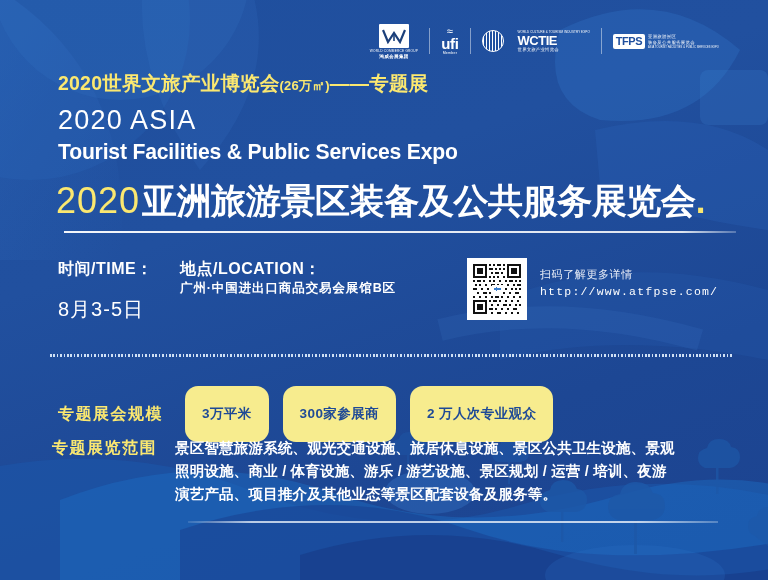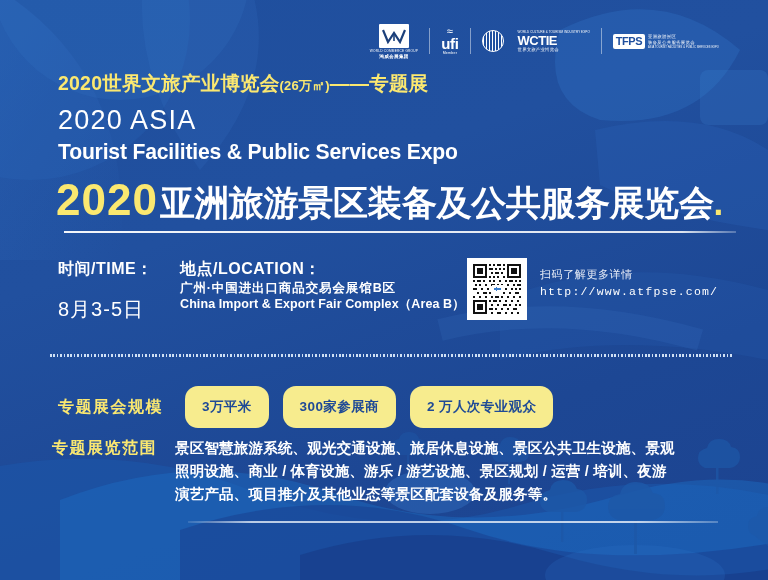--- a/index.html
+++ b/index.html
@@ -84,21 +84,21 @@
     font-family: "Liberation Sans Narrow", "Liberation Sans", sans-serif;
     transform: scaleX(.94); transform-origin: left center;
   }
 
   
   .bigtitle {
     position: absolute; left: 56px; top: 181px;
     display: flex; align-items: baseline; white-space: nowrap;
   }
   .bt-year {
-    color: #FBE870; font-size: 44px; font-weight: bold;
+    color: #FBE870; font-size: 36px; font-weight: normal;
     letter-spacing: 1px; line-height: 38px;
   }
   .bt-cn {
     color: #ffffff; font-size: 35px; font-weight: bold;
     letter-spacing: -.4px; line-height: 38px; margin-left: 2px;
   }
   .bt-dot { color: #FBE870; font-size: 35px; font-weight: bold; }
 
   .rule-solid {
     position: absolute; left: 64px; top: 231px; width: 672px; height: 2px;
@@ -145,21 +145,21 @@
 
   
   .scale-row { position: absolute; left: 58px; top: 386px; display: flex; align-items: center; }
   .yellow-label {
     color: #FBE870; font-size: 16px; font-weight: bold; letter-spacing: 1.5px;
     white-space: nowrap;
   }
   .pills { display: flex; gap: 14px; margin-left: 22px; }
   .pill {
     background: #F7EC8E; color: #1F4A96; font-size: 13.5px; font-weight: bold;
-    border-radius: 13px; padding: 13px 17px; letter-spacing: .4px; white-space: nowrap;
+    border-radius: 13px; padding: 20px 17px; letter-spacing: .4px; white-space: nowrap;
     line-height: 16px;
   }
 
   
   .scope-row { position: absolute; left: 52px; top: 437px; display: flex; }
   .scope-label { margin-top: 1px; }
   .scope-text {
     color: #ffffff; font-size: 14.5px; font-weight: bold; line-height: 23px;
     letter-spacing: .2px; width: 505px; margin-left: 18px;
   }
@@ -302,21 +302,20 @@
   <div class="rule-solid"></div>
 
   <div class="meta">
     <div class="meta-col-time">
       <div class="meta-label">时间/TIME：</div>
       <div class="meta-time-val">8月3-5日</div>
     </div>
     <div class="meta-col-loc">
       <div class="meta-label">地点/LOCATION：</div>
       <div class="meta-loc-cn">广州·中国进出口商品交易会展馆B区</div>
-      <div class="meta-loc-en">China Import &amp; Export Fair Complex（Area B）</div>
     </div>
   </div>
 
   <div class="qrwrap">
     <div class="qrbox">
       <svg width="52" height="54" viewBox="0 0 52 54" xmlns="http://www.w3.org/2000/svg" shape-rendering="crispEdges">
         <rect width="52" height="54" fill="#fff"></rect>
         <g fill="#111">
           <path d="M2 2h14v14H2zm2 2v10h10V4z"></path>
             <rect x="6" y="6" width="6" height="6"></rect>

